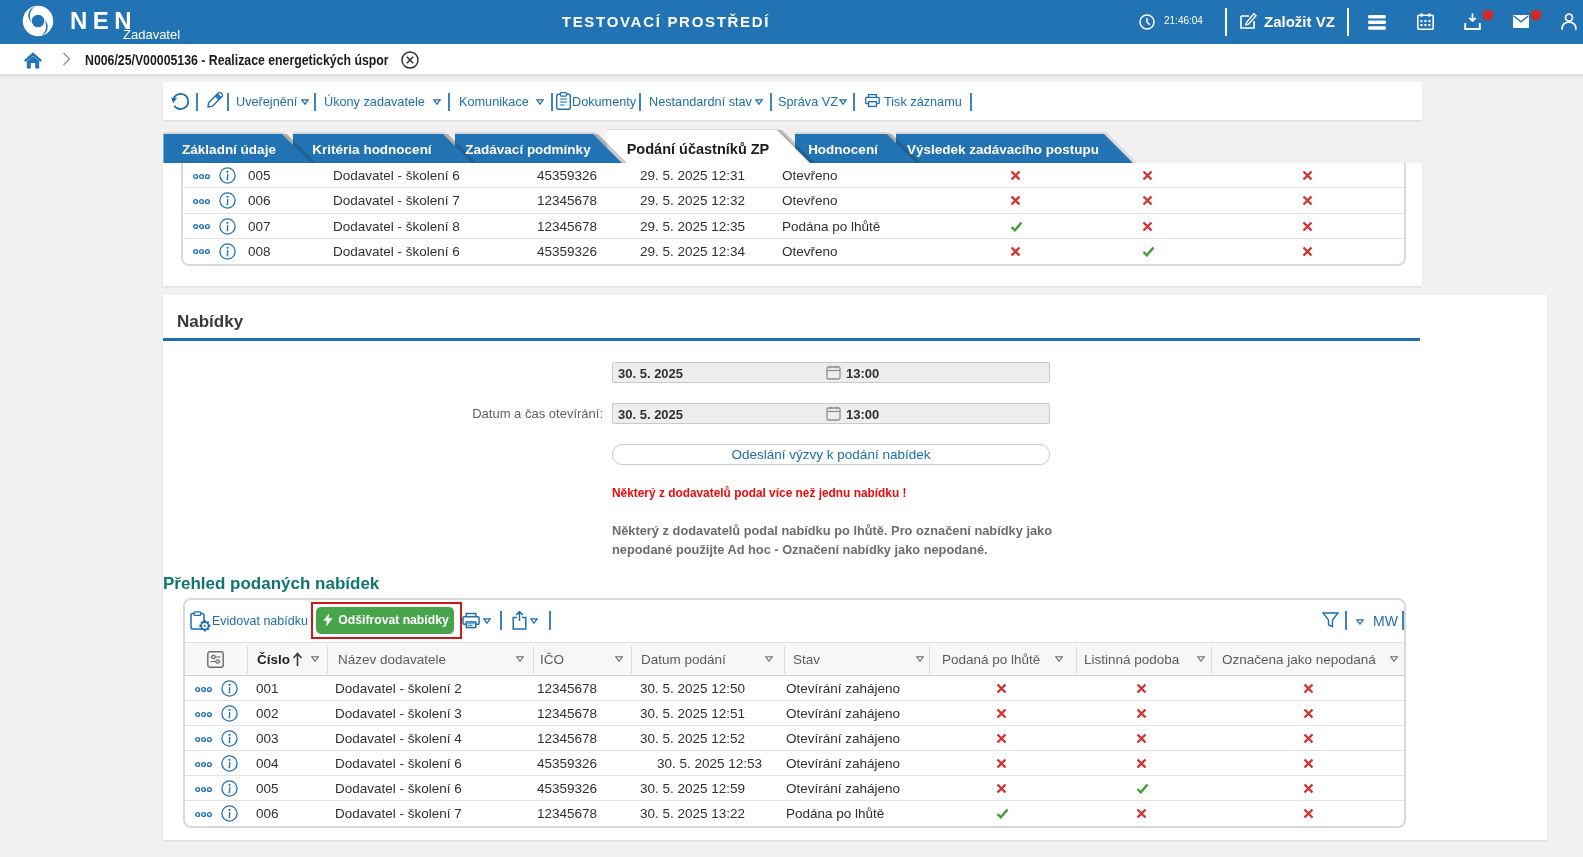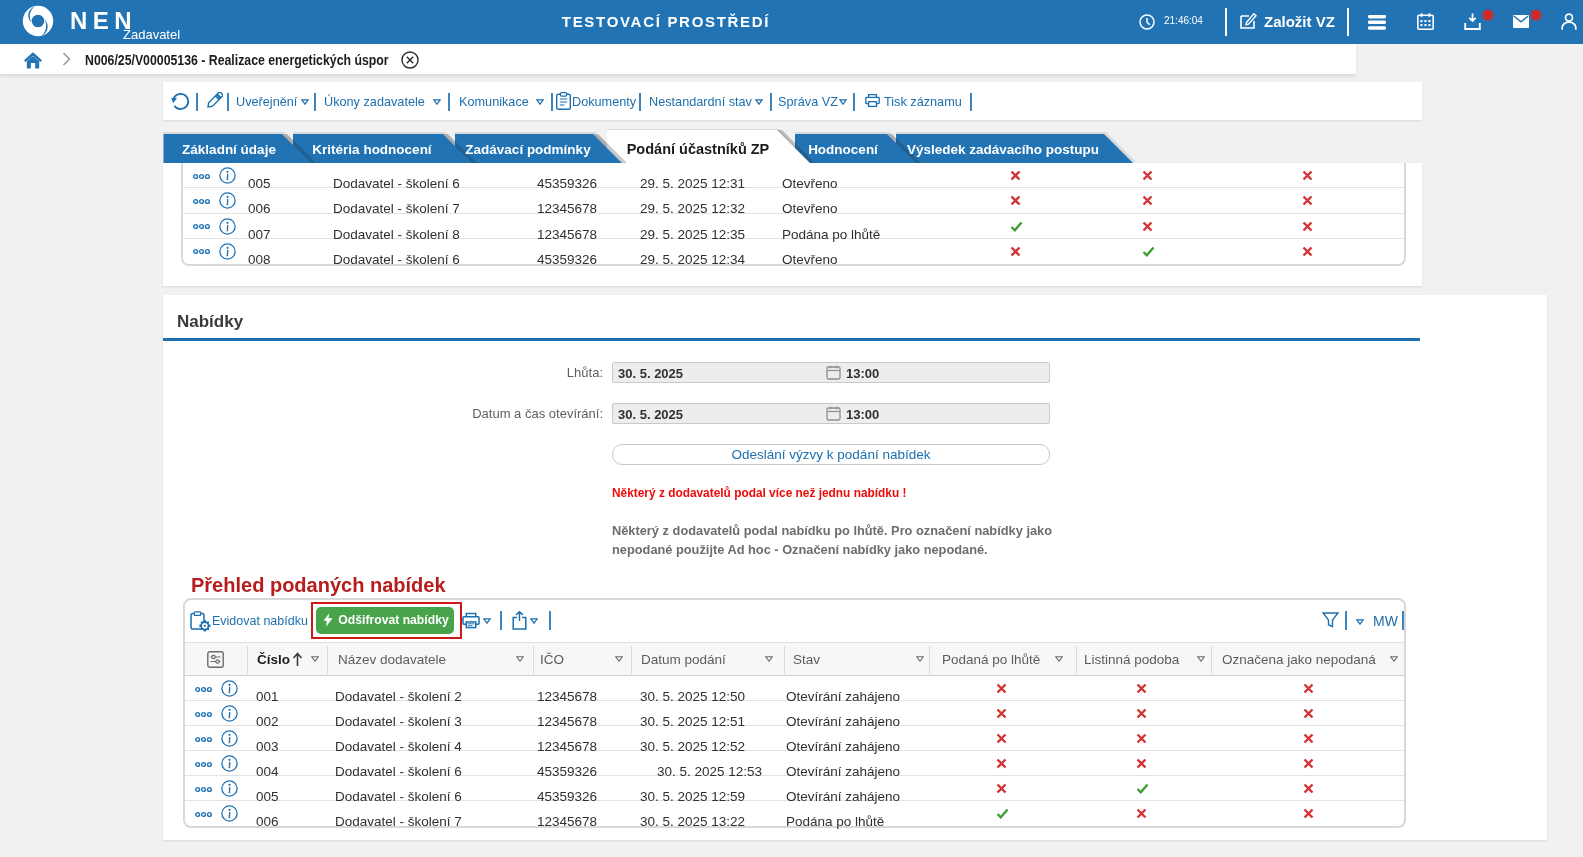--- a/index.html
+++ b/index.html
@@ -1,27 +1,27 @@
 <!DOCTYPE html>
 <html><head>
 <meta charset="utf-8">
 <style>
   * { margin:0; padding:0; box-sizing:border-box; }
   html,body { width:1583px; height:857px; overflow:hidden; }
   body { font-family:"Liberation Sans", sans-serif; background:#f1f1f1; position:relative; }
   .abs { position:absolute; }
   #topbar { left:0; top:0; width:1583px; height:44px; background:#2173b3; }
-  #crumb { left:0; top:44px; width:1356px; height:31px; background:#fff; border-bottom:1px solid #ddd; box-shadow:0 2px 3px rgba(0,0,0,0.08); }
+  #crumb { left:0; top:44px; width:1583px; height:31px; background:#fff; border-bottom:1px solid #ddd; box-shadow:0 2px 3px rgba(0,0,0,0.08); }
   .card { background:#fff; box-shadow:0 1px 2px rgba(0,0,0,0.10); }
   #toolbar { left:163px; top:82px; width:1259px; height:38px; }
   #card1 { left:163px; top:163px; width:1259px; height:123px; }
   #card2 { left:163px; top:295px; width:1384px; height:545px; }
   .tbl-wrap { position:absolute; border:2px solid #d9d9d9; background:#fff; }
   .row { position:absolute; left:0; width:100%; height:25px; border-bottom:1px solid #e3e3e3; }
-  .cell { position:absolute; top:5px; font-size:13.5px; color:#303030; white-space:nowrap;margin-top:8px; }
+  .cell { position:absolute; top:5px; font-size:13.5px; color:#303030; white-space:nowrap; }
   .hdrcell { position:absolute; top:9px; font-size:13.5px; color:#5c5c5c; white-space:nowrap; }
   .tbi { position:absolute; font-size:12.7px; color:#1d6fae; white-space:nowrap; top:95px; }
   .tdv { position:absolute; top:93px; width:2px; height:18px; background:#3c84bd; }
   .fieldbox { position:absolute; width:438px; height:21px; background:#ededed; border:1px solid #c9c9c9; border-radius:2px; }
   .fdate { position:absolute; font-size:13px; font-weight:bold; color:#303030;text-align:center; }
 </style>
 </head>
 <body>
 
 <div id="topbar" class="abs">
@@ -295,21 +295,20 @@
           <path d="M1.5 1.5 L9.5 9.5 M9.5 1.5 L1.5 9.5" stroke="#d23434" stroke-width="2.4"></path>
         </svg>
     </div>
   </div>
 </div>
 
 <div id="card2" class="abs card">
   <div class="abs" style="left:14px;top:17px;font-size:17px;font-weight:bold;color:#3a3a3a">Nabídky</div>
   <div class="abs" style="left:0px;top:43px;width:1257px;height:3px;background:#1d6fae"></div>
 
-  <div class="abs" style="left:0;top:70px;width:440px;text-align:right;font-size:13px;color:#5f5f5f">Lhůta:</div>
   <div class="fieldbox" style="left:449px;top:67px"></div>
   <div class="fdate" style="left:455px;top:71px">30. 5. 2025</div>
   <svg style="position:absolute;left:663px;top:70px" width="15" height="15" viewBox="0 0 15 15">
     <rect x="1" y="2" width="13" height="12" rx="1.5" fill="none" stroke="#8f8f8f" stroke-width="1.3"></rect>
     <path d="M1 5.5 H14" stroke="#8f8f8f" stroke-width="1.2"></path>
     <path d="M4.5 0.8 V3.2 M10.5 0.8 V3.2" stroke="#8f8f8f" stroke-width="1.3"></path>
   </svg>
   <div class="fdate" style="left:683px;top:71px">13:00</div>
 
   <div class="abs" style="left:0;top:111px;width:440px;text-align:right;font-size:13px;color:#5f5f5f">Datum a čas otevírání:</div>
@@ -322,21 +321,21 @@
   </svg>
   <div class="fdate" style="left:683px;top:112px">13:00</div>
 
   <div class="abs" style="left:449px;top:149px;width:438px;height:21px;background:#fff;border:1px solid #c9c9c9;border-radius:10px;text-align:center;font-size:13.5px;color:#1d6fae;line-height:19px">Odeslání výzvy k podání nabídek</div>
 
   <div class="abs" style="left:449px;top:190px;font-size:13.5px;font-weight:bold;color:#ee0b0b;transform:scale(0.88,1);transform-origin:left top;white-space:nowrap">Některý z dodavatelů podal více než jednu nabídku !</div>
 
   <div class="abs" style="left:449px;top:226px;width:440px;font-size:12.8px;font-weight:bold;color:#6d6d6d;line-height:19px;text-align:justify;text-align-last:justify">Některý z dodavatelů podal nabídku po lhůtě. Pro označení nabídky jako</div>
   <div class="abs" style="left:449px;top:245px;font-size:12.8px;font-weight:bold;color:#6d6d6d;line-height:19px">nepodané použijte Ad hoc - Označení nabídky jako nepodané.</div>
 
-  <div class="abs" style="left:28px;top:279px;font-size:20px;font-weight:bold;color:#b91c1c">Přehled podaných nabídek</div>
+  <div class="abs" style="left:0;top:279px;font-size:17px;font-weight:bold;color:#0f766e">Přehled podaných nabídek</div>
 
   <div class="tbl-wrap" style="left:20px;top:303px;width:1223px;height:230px;border-radius:8px">
 
     <div class="abs" style="left:0;top:42px;width:100%;height:34px;background:#f7f7f7;border-top:1px solid #e0e0e0;border-bottom:1px solid #d0d0d0">
       <svg class="abs" style="left:22px;top:8px" width="17" height="17" viewBox="0 0 17 17">
         <rect x="0.8" y="0.8" width="15.4" height="15.4" rx="2" fill="none" stroke="#6a6a6a" stroke-width="1.4"></rect>
         <path d="M3.5 6 H13.5 M3.5 10.5 H13.5" stroke="#6a6a6a" stroke-width="1.2"></path>
         <circle cx="6.5" cy="6" r="1.7" fill="#f7f7f7" stroke="#6a6a6a" stroke-width="1.2"></circle>
         <circle cx="10.5" cy="10.5" r="1.7" fill="#f7f7f7" stroke="#6a6a6a" stroke-width="1.2"></circle>
       </svg>

